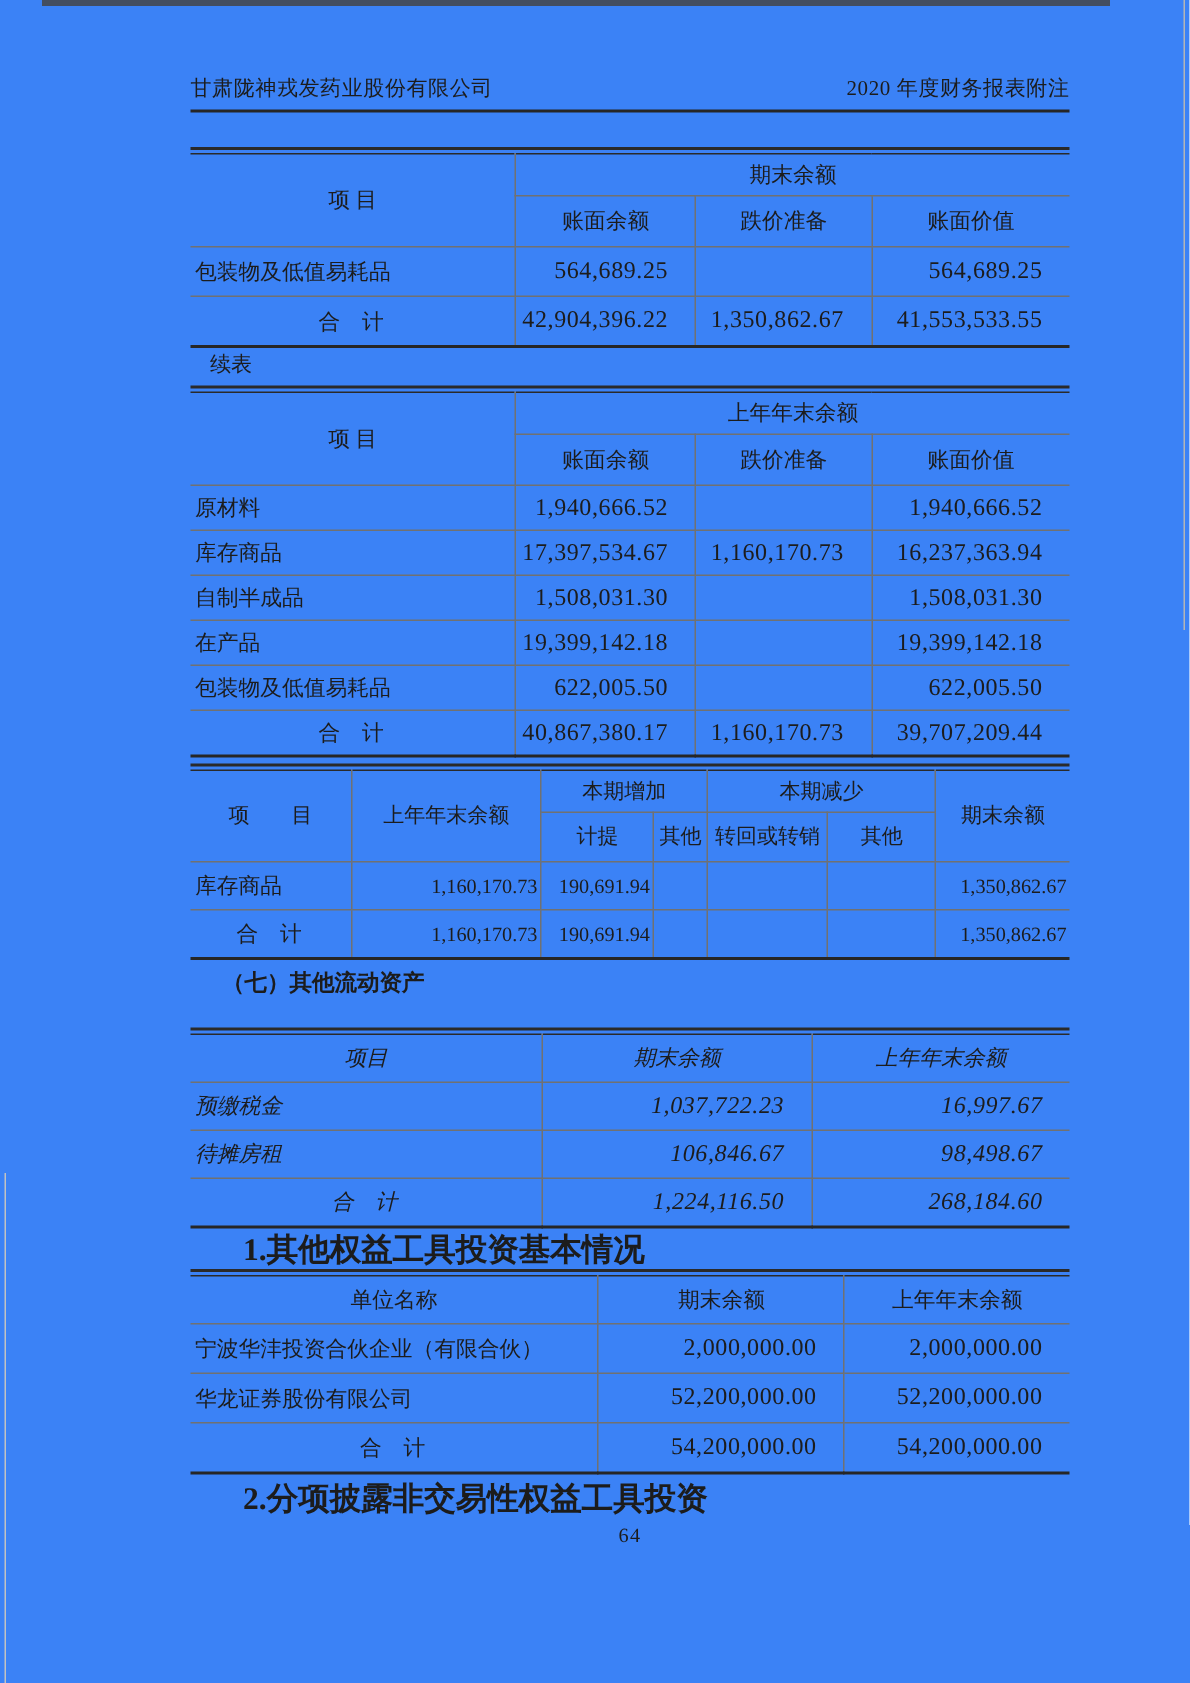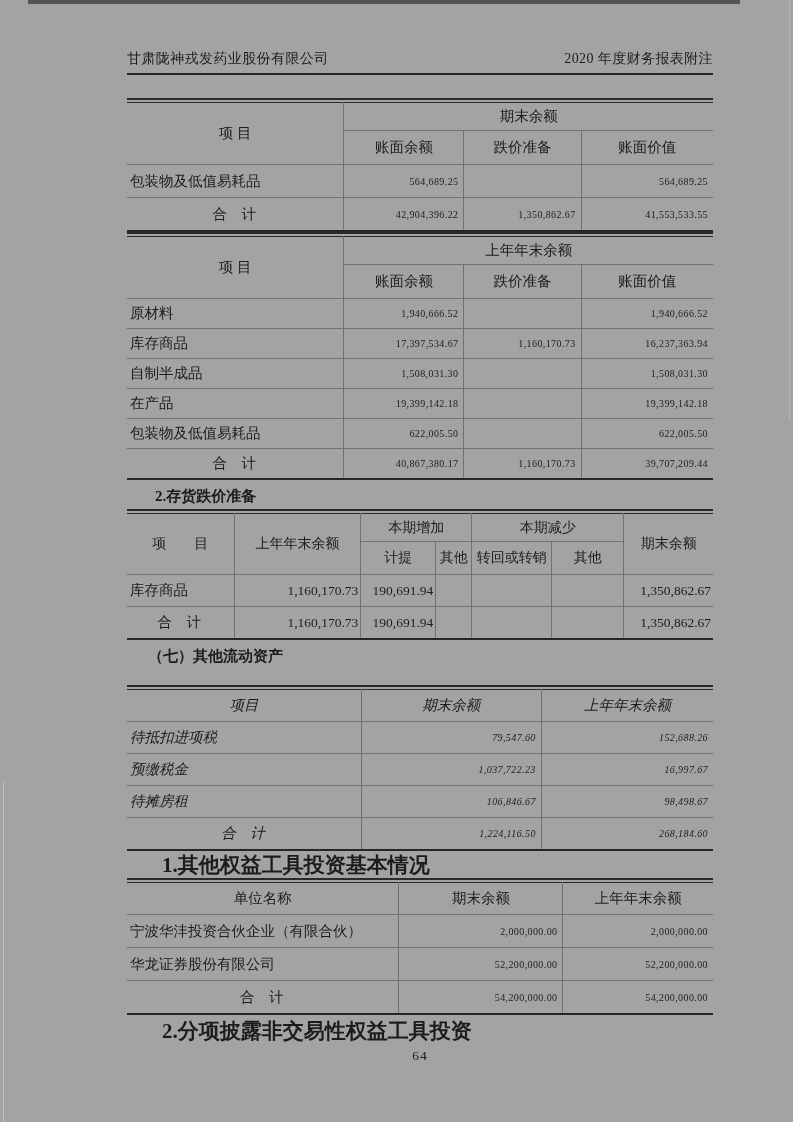--- a/index.html
+++ b/index.html
@@ -1,18 +1,18 @@
 <!DOCTYPE html>
 <html><head>
 <meta charset="utf-8">
 <style>
   html,body { margin:0; padding:0; background:#ffffff; }
   .page {
     position:relative; width:793px; height:1122px; margin:0 auto;
-    background:#a3a3a3; overflow:hidden;
+    background:#3b82f6; overflow:hidden;
     font-family:"Liberation Serif","DejaVu Serif",serif;
     color:#1c1c1c;
   }
   
   .scan-top   { position:absolute; top:0; left:28px; width:712px; height:4px; background:#454545; opacity:.85; }
   .scan-right { position:absolute; top:0; right:3px; width:1px; height:420px; background:#b5b5b5; }
   .scan-left  { position:absolute; bottom:0; left:3px; width:1px; height:340px; background:#c2c2c2; }
 
   .content { position:absolute; left:127px; top:0; width:586px; }
 
@@ -27,21 +27,21 @@
     width:100%; border-collapse:collapse; table-layout:fixed;
     border-top:1px solid #2a2a2a; border-bottom:2.5px solid #262626;
   }
   th,td { border:1px solid #717171; font-weight:normal; font-size:14.5px; padding:0 2px; overflow:hidden; }
   tr > *:first-child { border-left:none; }
   tr > *:last-child  { border-right:none; }
   thead tr:first-child > * { border-top:none; }
   tbody tr:last-child > *  { border-bottom:none; }
   th { text-align:center; }
   td.item { text-align:left; padding-left:3px; }
-  td.num  { text-align:right; padding-right:5px; font-size:10px; letter-spacing:.4px; }
+  td.num  { text-align:right; padding-right:18px; font-size:16px; letter-spacing:.4px; }
   tr.total td.item { text-align:center; padding-left:0; }
 
   .tbl1 { margin-top:23px; }
   .tbl1 thead tr:first-child th { height:27px; }
   .tbl1 thead tr:last-child th  { height:33px; }
   .tbl1 td { height:32px; }
 
   .tbl2 thead tr:first-child th { height:27px; }
   .tbl2 thead tr:last-child th  { height:33px; }
   .tbl2 td { height:29px; }
@@ -113,20 +113,21 @@
           <tr class="total">
             <td class="item">合　计</td>
             <td class="num">42,904,396.22</td>
             <td class="num">1,350,862.67</td>
             <td class="num">41,553,533.55</td>
           </tr>
         </tbody>
       </table>
     </div>
 
+    <div class="cont">续表</div>
 
     <div class="tbl tbl2">
       <table>
         <colgroup>
             <col style="width:37%">
             <col style="width:20.5%">
             <col style="width:20%">
             <col style="width:22.5%">
           </colgroup>
         <thead>
@@ -174,21 +175,20 @@
           <tr class="total">
             <td class="item">合　计</td>
             <td class="num">40,867,380.17</td>
             <td class="num">1,160,170.73</td>
             <td class="num">39,707,209.44</td>
           </tr>
         </tbody>
       </table>
     </div>
 
-    <div class="sec-num">2.存货跌价准备</div>
 
     <div class="tbl tbl3">
       <table>
         <colgroup>
           <col style="width:18.3%">
             <col style="width:21.6%">
             <col style="width:12.8%">
             <col style="width:6.1%">
           <col style="width:13.7%">
             <col style="width:12.3%">
@@ -243,25 +243,20 @@
           </colgroup>
         <thead>
           <tr>
             <th>项目</th>
             <th>期末余额</th>
             <th>上年年末余额</th>
           </tr>
         </thead>
         <tbody>
           <tr>
-            <td class="item">待抵扣进项税</td>
-            <td class="num">79,547.60</td>
-            <td class="num">152,688.26</td>
-          </tr>
-          <tr>
             <td class="item">预缴税金</td>
             <td class="num">1,037,722.23</td>
             <td class="num">16,997.67</td>
           </tr>
           <tr>
             <td class="item">待摊房租</td>
             <td class="num">106,846.67</td>
             <td class="num">98,498.67</td>
           </tr>
           <tr class="total">

